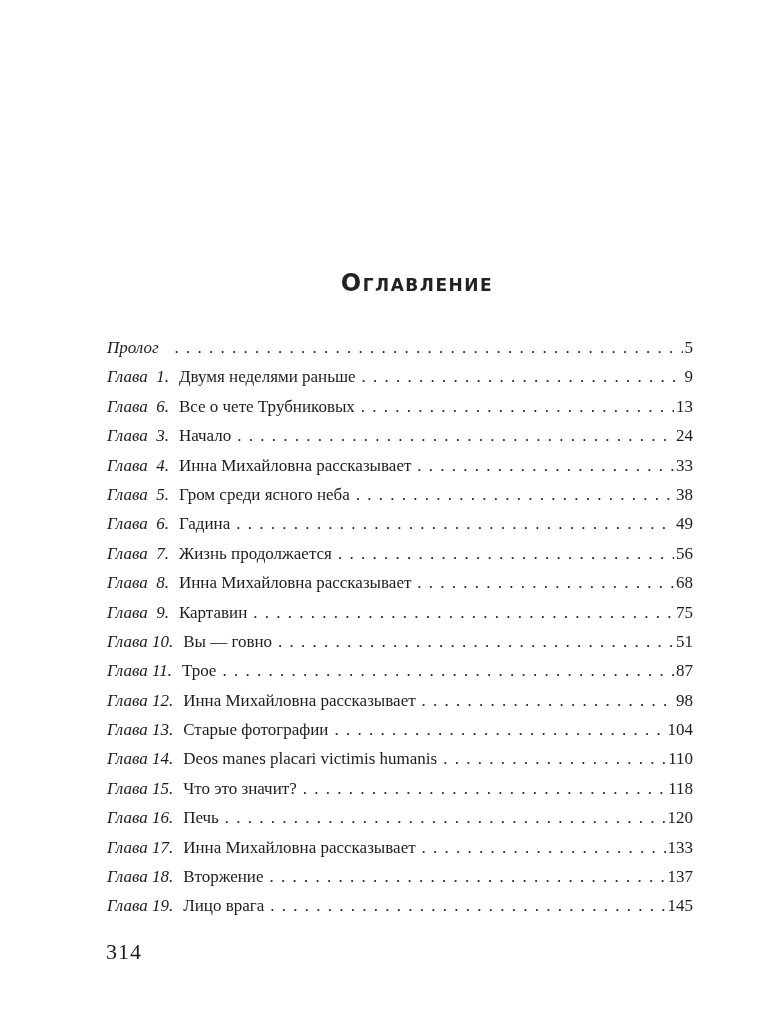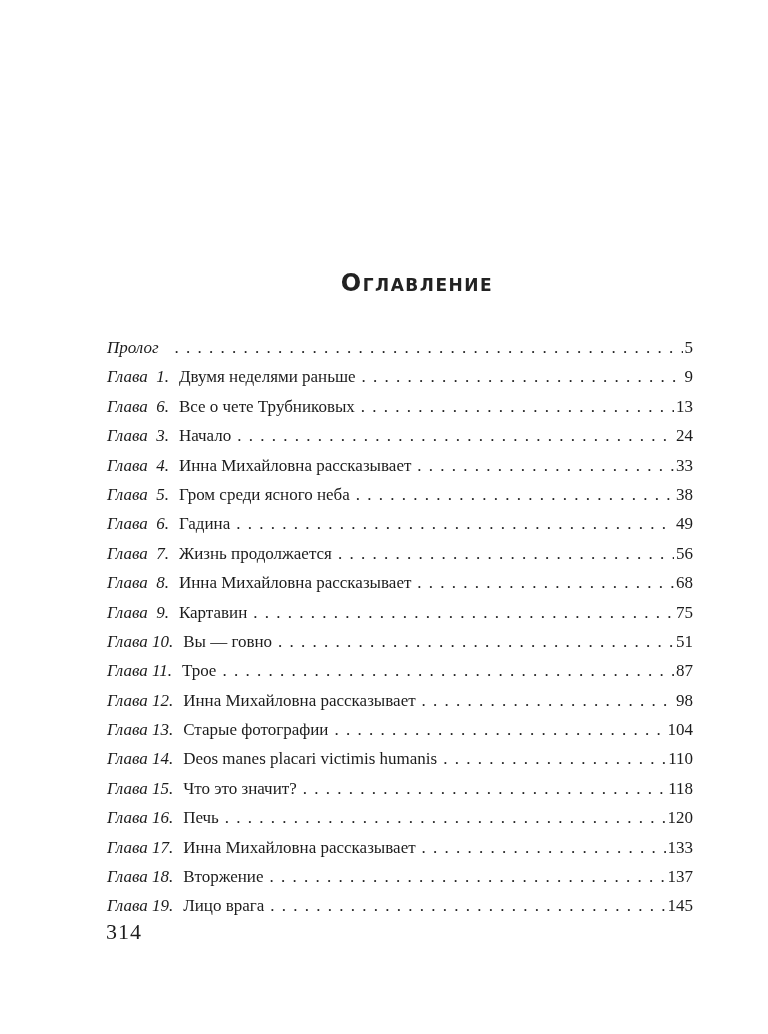--- a/index.html
+++ b/index.html
@@ -55,21 +55,21 @@
     letter-spacing: 1.5px;
     color: #222222;
   }
   .leader::after {
     content: ". . . . . . . . . . . . . . . . . . . . . . . . . . . . . . . . . . . . . . . . . . . . . . . . . . . . . . . . . . . . . . . . . . . . . . . . . . . . . . . .";
   }
   .pagenum { text-align: right; }
   .folio {
     position: absolute;
     left: 106px;
-    top: 919px;
+    top: 939px;
     font-size: 22px;
     letter-spacing: 1px;
     color: #1c1c1c;
   }
 </style>
 </head>
 <body>
 
 <div class="book-page">
 

